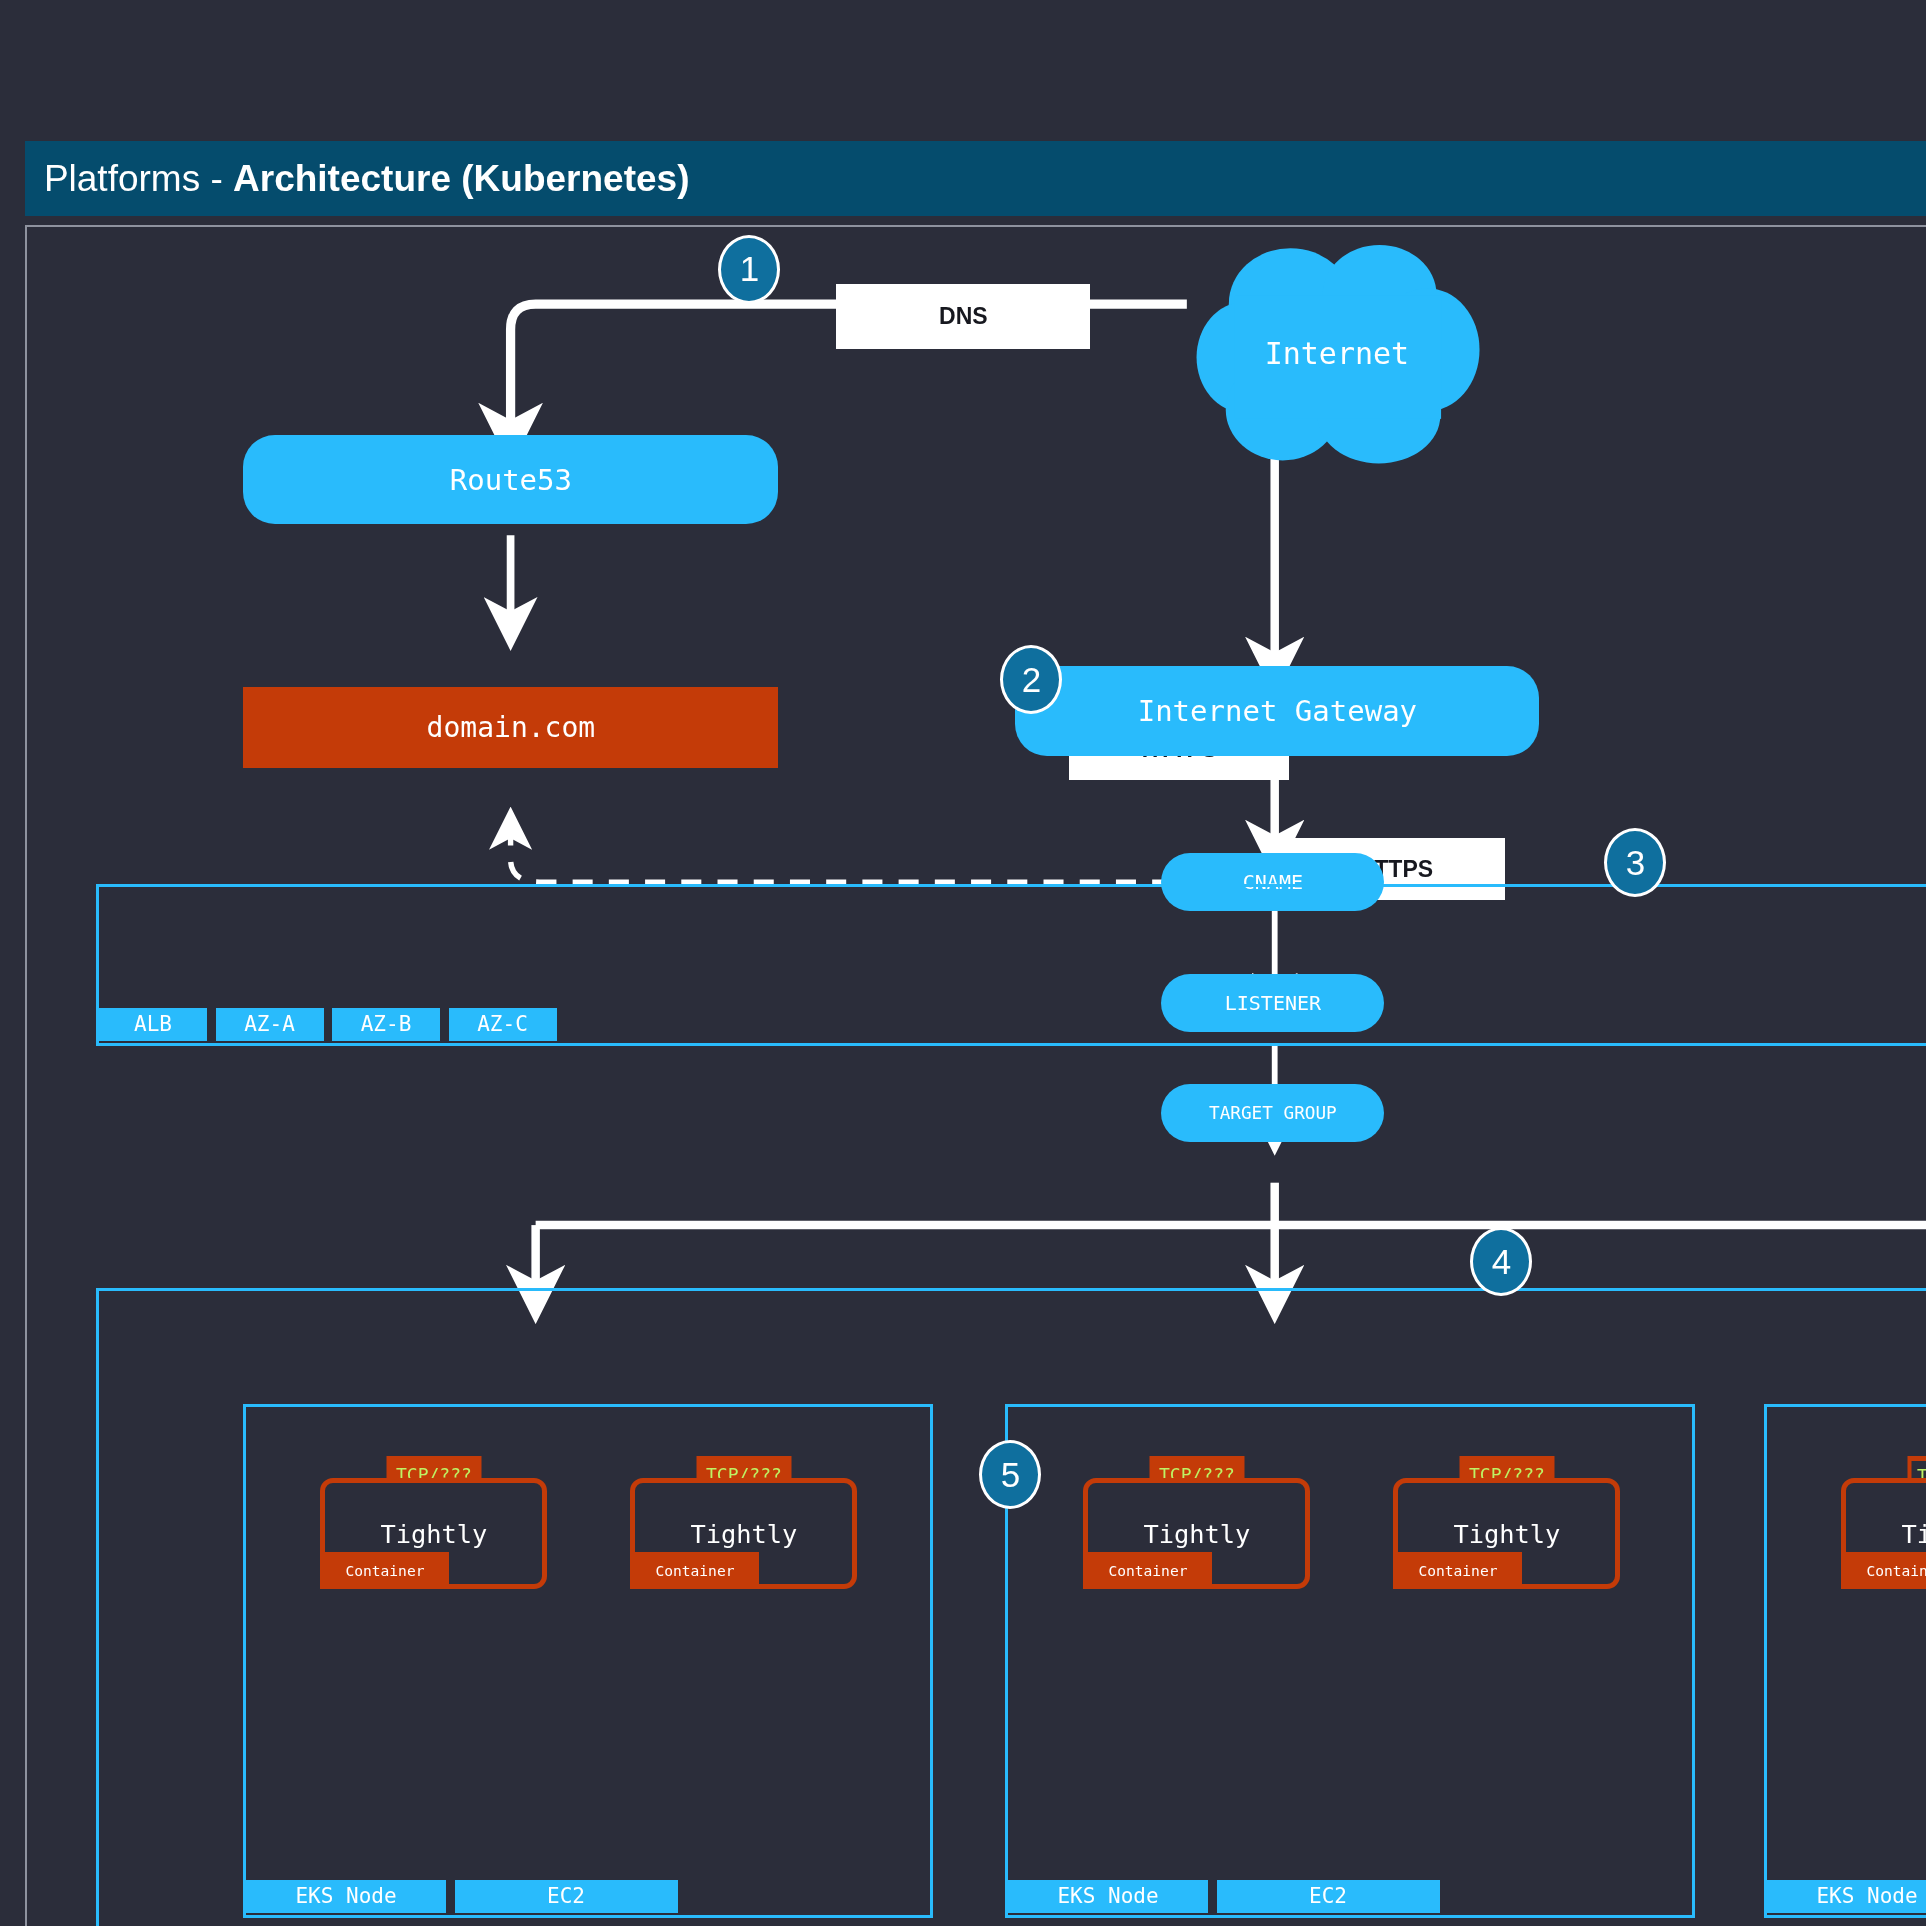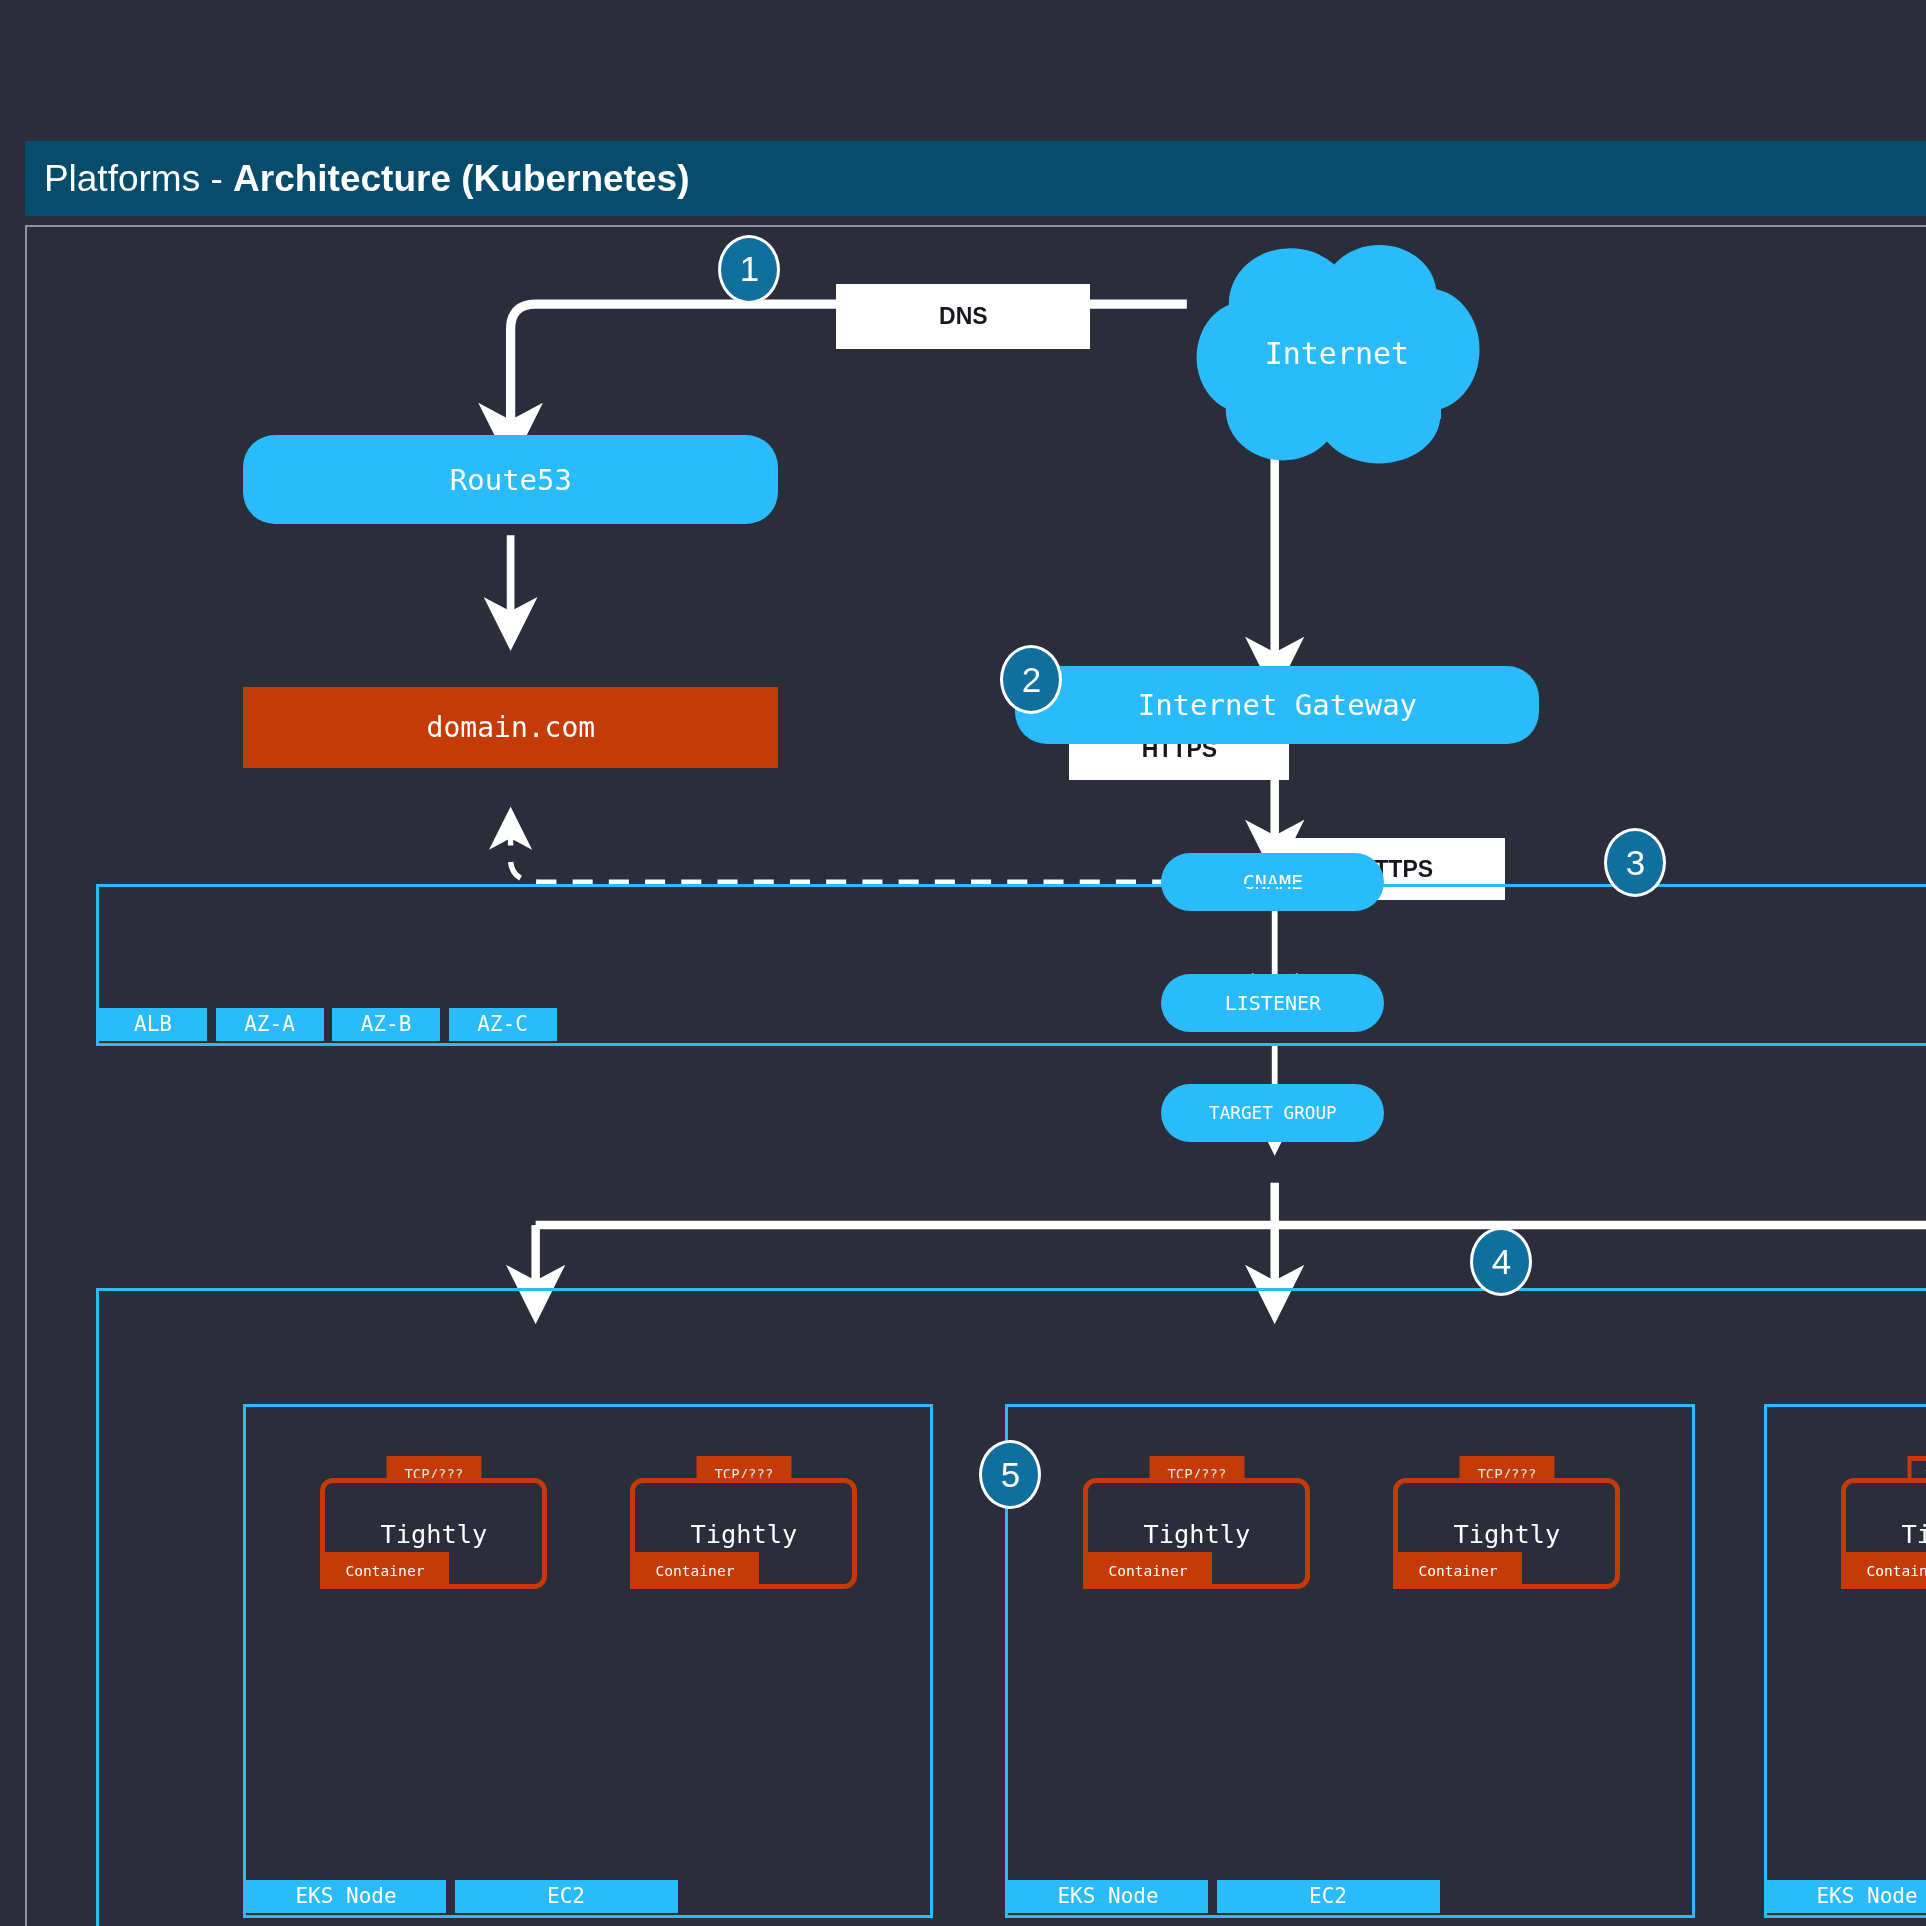--- a/index.html
+++ b/index.html
@@ -112,22 +112,22 @@
     white-space:nowrap;
   }
 
   
   .pod{position:absolute;}
   .pod .port{
     position:absolute;
     left:50%; transform:translateX(-50%);
     top:0;
     background:var(--orange);
-    color:#e5e5e5;
-    font-size:14px;
+    color:#bef264;
+    font-size:18px;
     height:36px;
     min-width:95px;
     display:flex;align-items:center;justify-content:center;
     font-family:"DejaVu Sans Mono","Liberation Mono",monospace;
     z-index:1;
   }
   .pod .port.inset{
     background:var(--orange);
     padding:5.4px 3.9px 3.1px 3.9px;
   }
@@ -240,21 +240,21 @@
     <div class="step" style="left:952px;top:1213px;">5</div>
 
     <div class="box white" style="left:809px;top:57px;width:254px;height:65px;font-size:23px;">DNS</div>
     <div class="box white" style="left:1042px;top:491px;width:220px;height:62px;font-size:23px;">HTTPS</div>
     <div class="box white" style="left:1258px;top:611px;width:220px;height:62px;font-size:23px;">HTTPS</div>
 
     <div class="box blue" style="left:216px;top:208px;width:535px;height:89px;font-size:29px;">Route53</div>
 
     <div class="box orange-fill" style="left:216px;top:460px;width:535px;height:81px;font-size:28px;">domain.com</div>
 
-    <div class="box blue" style="left:988px;top:439px;width:524px;height:78px;font-size:29px;">Internet Gateway</div>
+    <div class="box blue" style="left:988px;top:439px;width:524px;height:90px;font-size:29px;">Internet Gateway</div>
 
     <div class="box blue" style="left:1134px;top:626px;width:223px;height:58px;font-size:20px;">CNAME</div>
 
     <div class="group" style="left:69px;top:657px;width:2444px;height:162px;">
       <div class="tabrow">
         <div class="tab" style="width:108px;">ALB</div>
         <div class="tab" style="width:108px;">AZ-A</div>
         <div class="tab" style="width:108px;">AZ-B</div>
         <div class="tab" style="width:108px;">AZ-C</div>
       </div>

